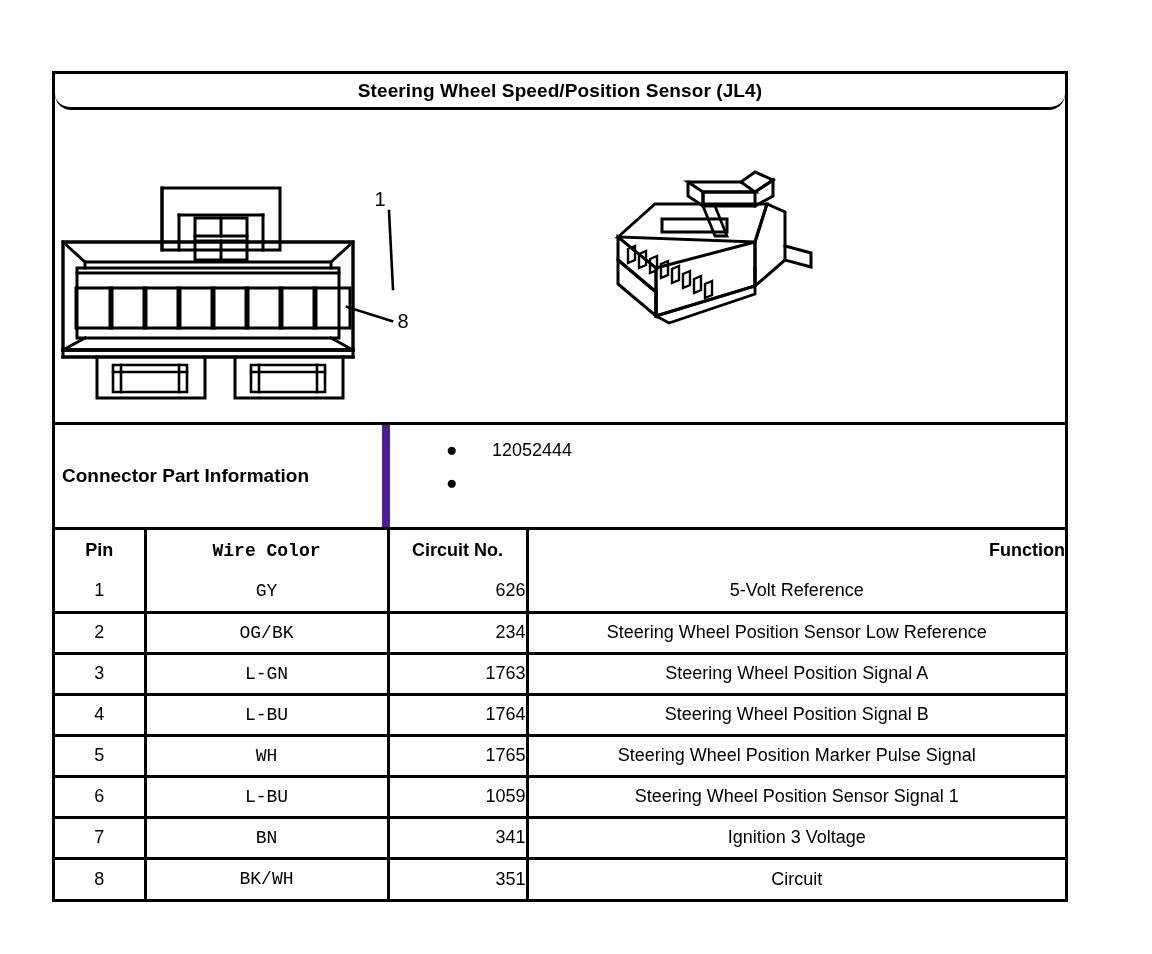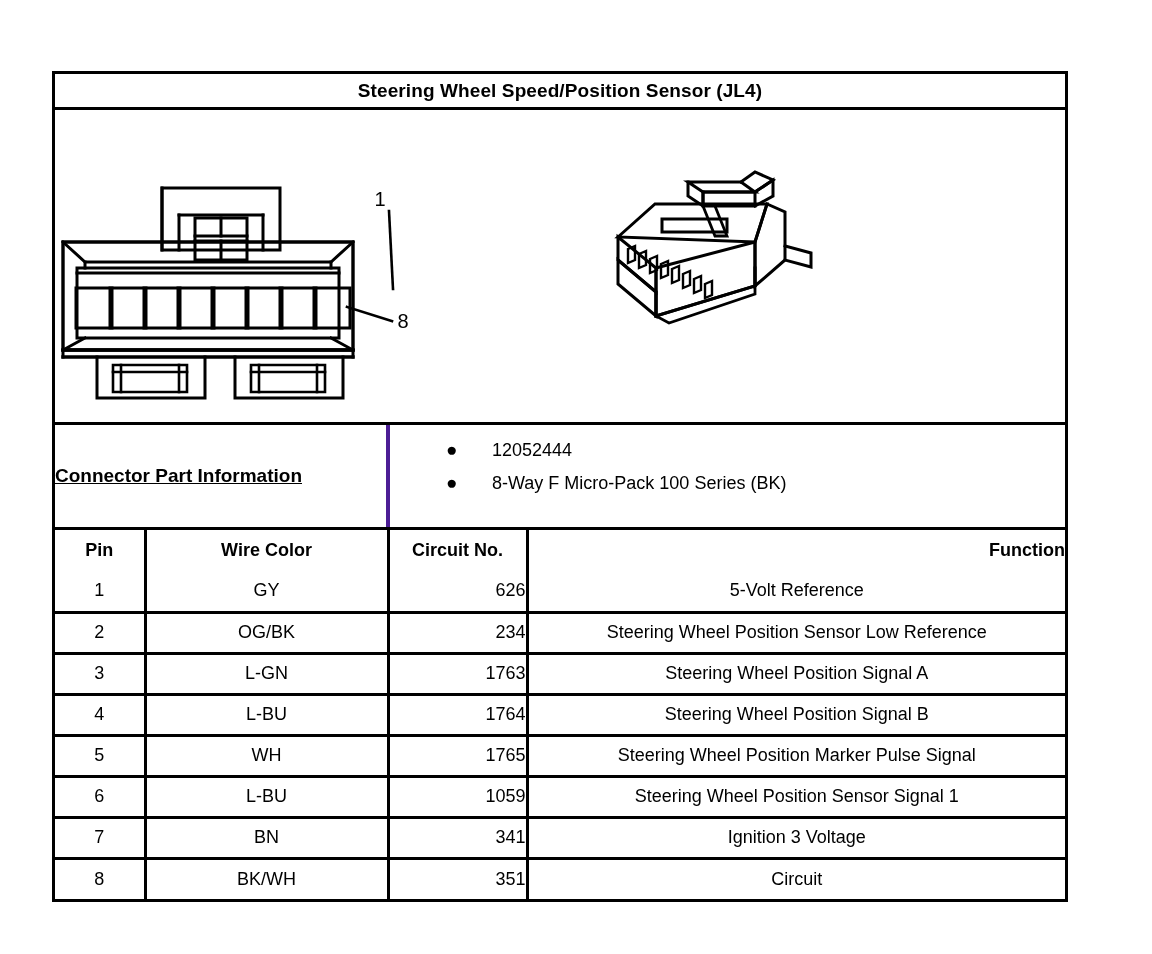--- a/index.html
+++ b/index.html
@@ -29,20 +29,21 @@
   }
 
   
   .title-row {
     box-sizing: border-box;
     height: 36px;
     border-bottom: 3px solid #000;
     display: flex;
     align-items: center;
     justify-content: center;
+    border-radius: 16px;
   }
   .title-text {
     font-size: 19px;
     font-weight: bold;
     letter-spacing: 0.1px;
     white-space: nowrap;
   }
 
   
   .art-row {
@@ -64,24 +65,24 @@
   
   .cpi-row {
     box-sizing: border-box;
     height: 105px;
     border-bottom: 3px solid #000;
     display: flex;
   }
   .cpi-label {
     box-sizing: border-box;
     width: 335px;
-    border-right: 4px solid #4c1d95;
+    border-right: 8px solid #4c1d95;
     display: flex;
     align-items: center;
-    text-decoration: underline;
+    padding-left: 7px;
   }
   .cpi-label-text {
     font-size: 19px;
     font-weight: bold;
     white-space: nowrap;
   }
   .cpi-values {
     box-sizing: border-box;
     flex: 1;
     padding: 13px 0 0 56px;
@@ -128,21 +129,21 @@
   }
   .pin-table th:last-child,
   .pin-table td:last-child {
     border-right: none;
   }
   .pin-table thead th {
     font-weight: bold;
     text-align: center;
   }
   .col-pin   { width: 90px;  text-align: center; }
-  .col-color { width: 243px; text-align: center; }
+  .col-color { width: 243px; text-align: center; font-family: Liberation Mono, monospace; }
   .col-circ  { width: 139px; text-align: right; }
   .col-func  { width: auto;  text-align: center; padding-left: 5px; }
   .pin-table thead .col-func { text-align: right; padding-left: 0; }
 </style>
 </head>
 <body>
 
 <div class="sheet">
 
   <div class="title-row">
@@ -262,21 +263,20 @@
     <div class="cpi-label">
       <span class="cpi-label-text">Connector Part Information</span>
     </div>
     <div class="cpi-values">
       <div class="cpi-item">
         <span class="cpi-bullet">●</span>
         <span class="cpi-item-text">12052444</span>
       </div>
       <div class="cpi-item">
         <span class="cpi-bullet">●</span>
-        <span class="cpi-item-text">8-Way F Micro-Pack 100 Series (BK)</span>
       </div>
     </div>
   </div>
 
   <table class="pin-table">
     <thead>
       <tr>
         <th class="col-pin">Pin</th>
         <th class="col-color">Wire Color</th>
         <th class="col-circ">Circuit No.</th>

